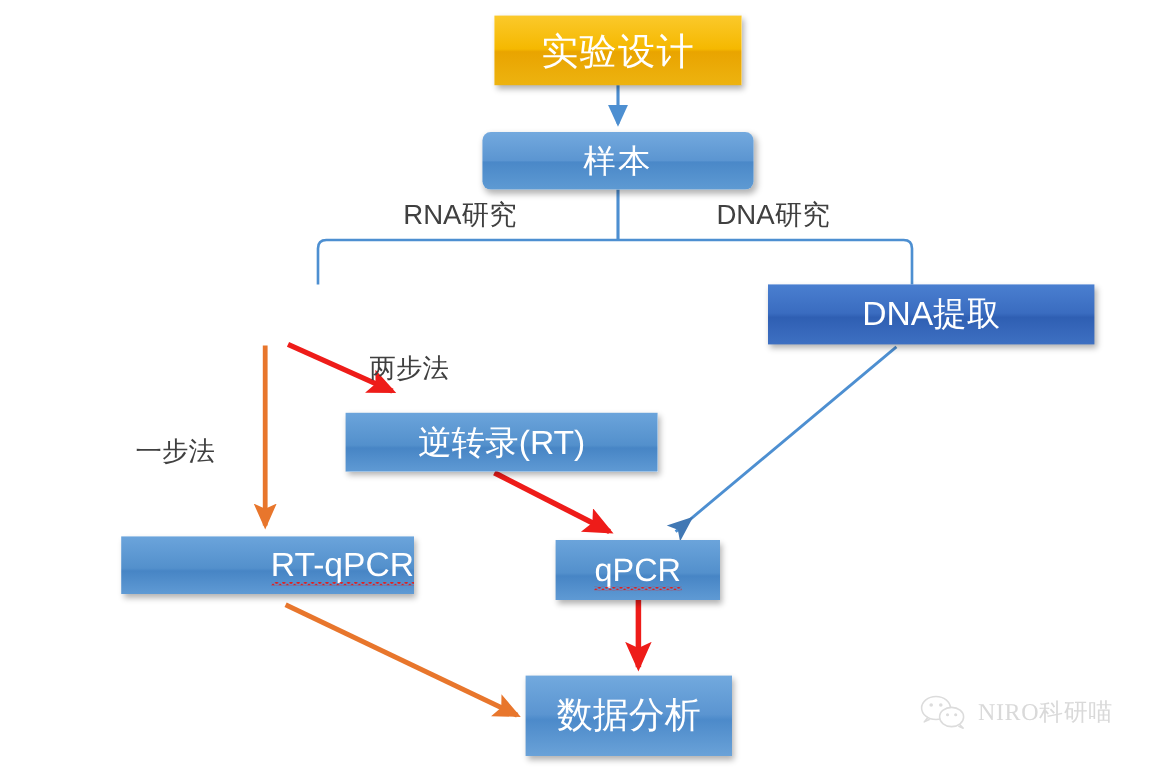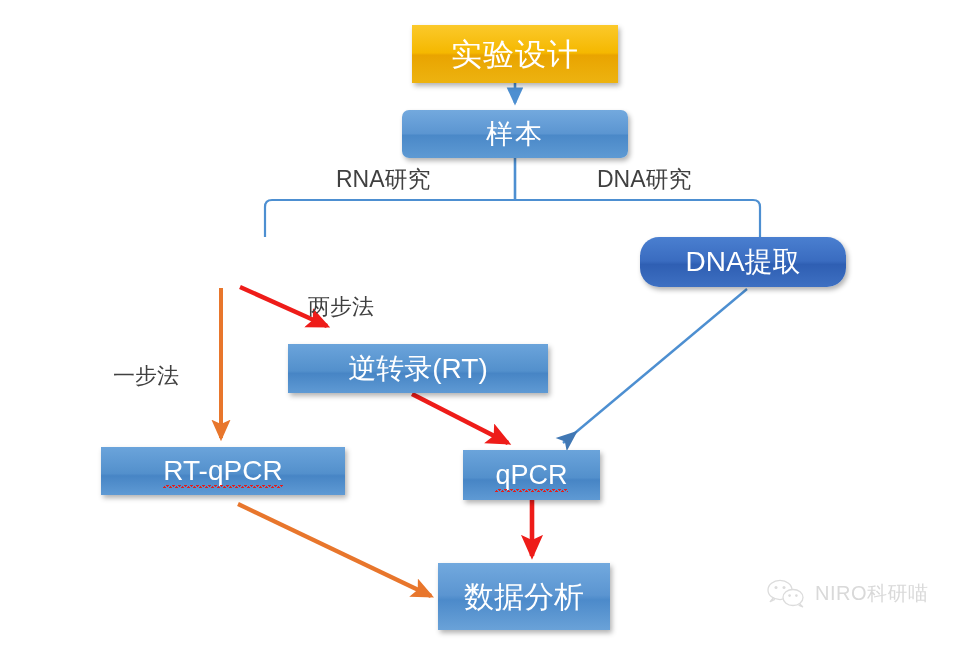--- a/index.html
+++ b/index.html
@@ -24,50 +24,49 @@
     white-space:nowrap;
   }
   .node span{display:inline-block;}
 
   
   .n-design{
     left:412px;top:13px;width:206px;height:58px;
     background:linear-gradient(180deg,#fbc92b 0%,#f5b800 48%,#e9a400 52%,#edb310 100%);
     font-size:31px;
     letter-spacing:1px;
-    margin-top:12px;
   }
   
   .n-sample{
     left:402px;top:110px;width:226px;height:48px;
     background:linear-gradient(180deg,#73a9de 0%,#5b95d1 50%,#4a88c8 52%,#5e9ad3 100%);
     border-radius:7px;
     font-size:27px;
     letter-spacing:2px;
   }
   .n-rna{
     left:145px;top:237px;width:240px;height:48px;
     background:linear-gradient(180deg,#6ba4db 0%,#538dc9 55%,#4684c4 60%,#5f9ad4 100%);
     font-size:28px;
   }
   .n-dna{
-    left:640px;top:237px;width:206px;height:50px;
+    left:640px;top:237px;width:272px;height:50px;
     background:linear-gradient(180deg,#4a7fd0 0%,#3a6cc0 48%,#2f5fb3 55%,#3e70c2 100%);
     font-size:28px;
-    border-radius:19px;
   }
   .n-rt{
     left:288px;top:344px;width:260px;height:49px;
     background:linear-gradient(180deg,#6ba4db 0%,#5390cc 55%,#4785c5 60%,#5f9ad4 100%);
     font-size:28px;
   }
   .n-rtqpcr{
     left:101px;top:447px;width:244px;height:48px;
     background:linear-gradient(180deg,#6ba4db 0%,#5390cc 55%,#4785c5 60%,#5f9ad4 100%);
     font-size:28px;
+    justify-content:flex-end;
   }
   .n-qpcr{
     left:463px;top:450px;width:137px;height:50px;
     background:linear-gradient(180deg,#6ba4db 0%,#5390cc 55%,#4785c5 60%,#5f9ad4 100%);
     font-size:27px;
   }
   .n-data{
     left:438px;top:563px;width:172px;height:67px;
     background:linear-gradient(180deg,#72a9de 0%,#5b95d1 48%,#4c8aca 55%,#6aa2d8 100%);
     font-size:30px;
@@ -95,21 +94,21 @@
   .lbl-rna-study{left:336px;top:168px;}
   .lbl-dna-study{left:597px;top:168px;}
   .lbl-twostep{left:308px;top:296px;font-size:22px;}
   .lbl-onestep{left:113px;top:365px;font-size:22px;}
 
   
   .watermark{
     position:absolute;left:765px;top:578px;
     display:flex;align-items:center;gap:8px;
     color:#d8d8d8;
-    font-family:Liberation Sans, sans-serif;
+    font-family:Liberation Serif, serif;
     font-size:20px;
     letter-spacing:0.5px;
     user-select:none;
   }
   .watermark .wm-text{color:#d9d9d9;}
 </style>
 </head>
 <body>
 
 <div id="canvas">

